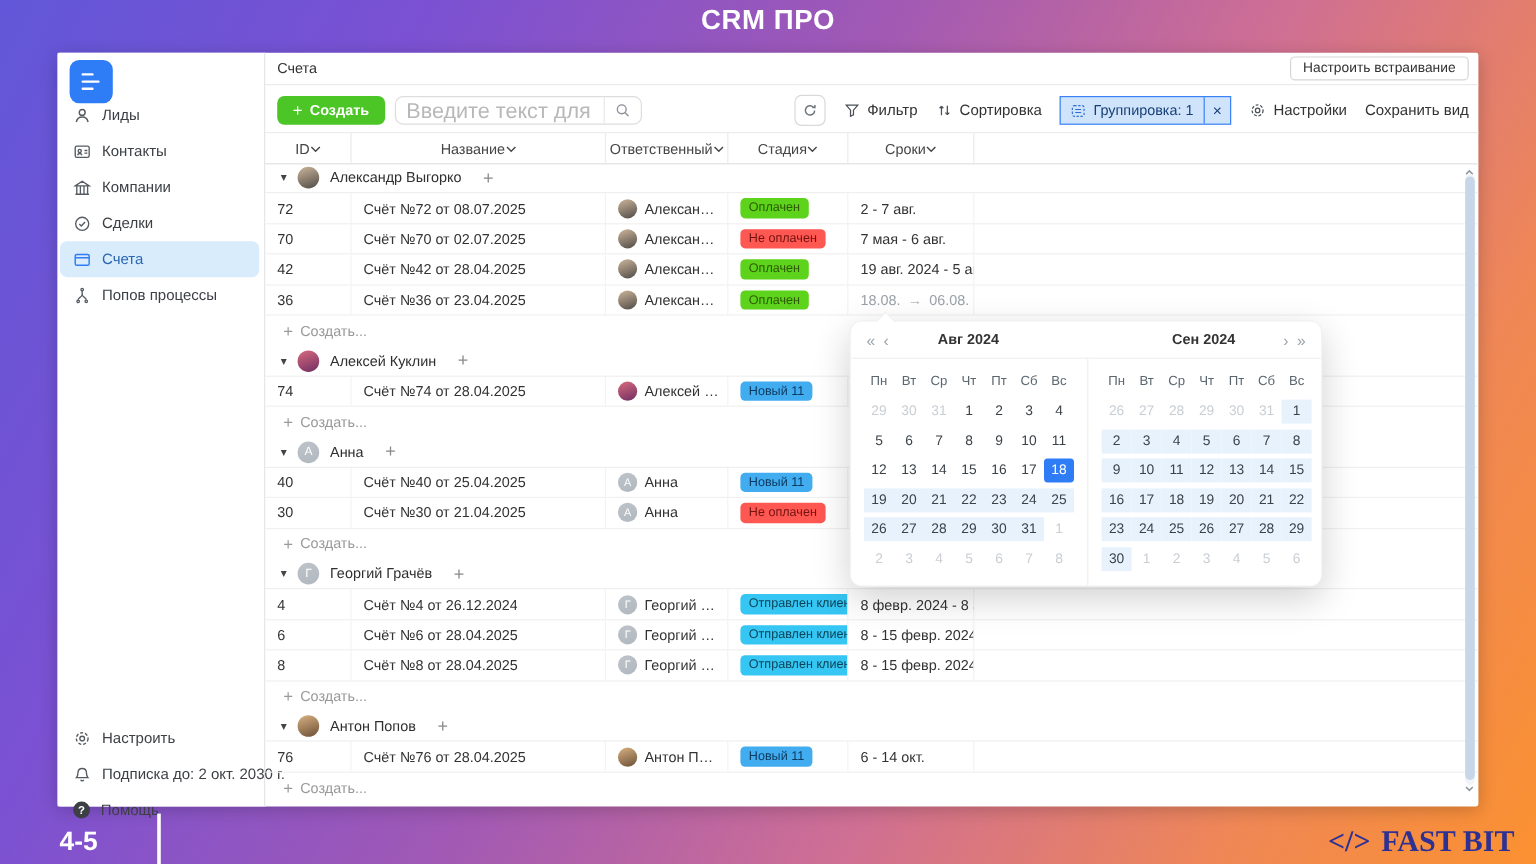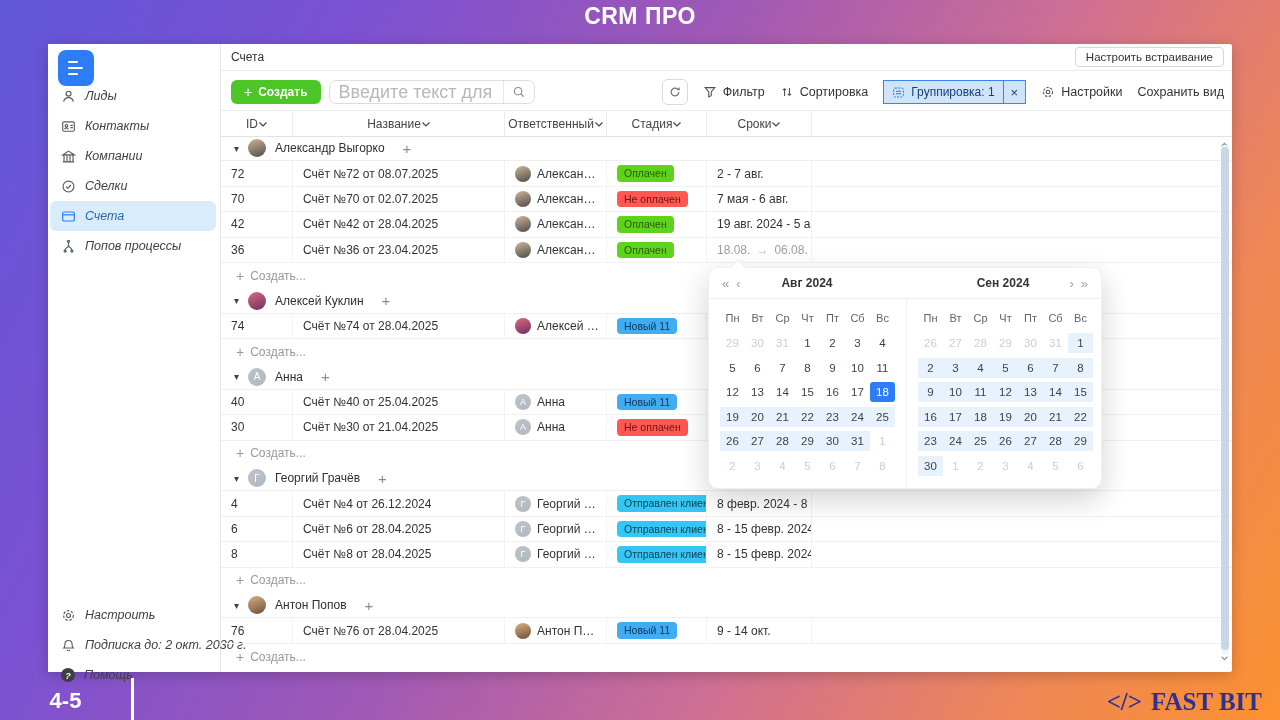--- a/index.html
+++ b/index.html
@@ -5,21 +5,21 @@
   html,body{margin:0;padding:0;background:#222;}
   .stage{position:relative;width:1280px;height:720px;overflow:hidden;
     font-family:"Liberation Sans",sans-serif;
     background:linear-gradient(118deg,#6157d8 0%,#7b51d2 22%,#a159b4 45%,#cf6f93 65%,#ef8756 84%,#fb9130 100%);}
   .slide-title{position:absolute;top:3px;left:0;width:100%;text-align:center;color:#fff;
     font-size:23px;font-weight:bold;letter-spacing:.5px;}
   
   .app{position:absolute;left:48px;top:44px;width:1184px;height:628px;background:#fff;
     border-radius:2px;box-shadow:0 3px 14px rgba(0,0,0,.2);display:flex;}
   
-  .sidebar{width:172px;flex:none;border-right:1px solid #e6e6e6;position:relative;background:#fff;font-style:italic;}
+  .sidebar{width:172px;flex:none;border-right:1px solid #e6e6e6;position:relative;background:#fff;}
   .burger{position:absolute;left:10px;top:6px;width:36px;height:36px;background:#2f7df6;border-radius:8px;
     display:flex;flex-direction:column;align-items:flex-start;justify-content:center;padding-left:10px;box-sizing:border-box;cursor:pointer;}
   .burger .b{height:2px;background:#fff;border-radius:1px;margin:2px 0;}
   .nav{position:absolute;left:2px;right:4px;top:37px;}
   .nav.foot{top:556px;}
   .nav-item{height:30px;display:flex;align-items:center;gap:9px;padding-left:11px;border-radius:6px;
     font-size:12.5px;color:#3c3f44;cursor:pointer;white-space:nowrap;}
   .nav-item.active{background:#d9ecfc;color:#2b66b4;}
   .icn{display:flex;align-items:center;justify-content:center;color:#565b61;flex:none;}
   .icn svg{display:block;}
@@ -586,21 +586,21 @@
               <span class="nm">Счёт №76 от 28.04.2025</span>
             </div>
             <div class="dcell">
               <span class="av r" style="background:linear-gradient(160deg,#d9b183,#6b4f35)"></span>
               <span class="nm">Антон Попов</span>
             </div>
             <div class="dcell">
               <span class="badge" style="background:#41acf0;color:#0c3a5f">Новый 11</span>
             </div>
             <div class="dcell">
-              <span>9 - 14 окт.</span>
+              <span>6 - 14 окт.</span>
             </div>
             <div class="dcell last"></div>
           </div>
           <div class="crow">
             <span class="cplus">+</span>
             <span>Создать...</span>
           </div>
         </div>
 
       <span class="sb-ch up"><svg width="9" height="7" viewBox="0 0 8 6" fill="none" stroke="currentColor" stroke-width="1.2">

